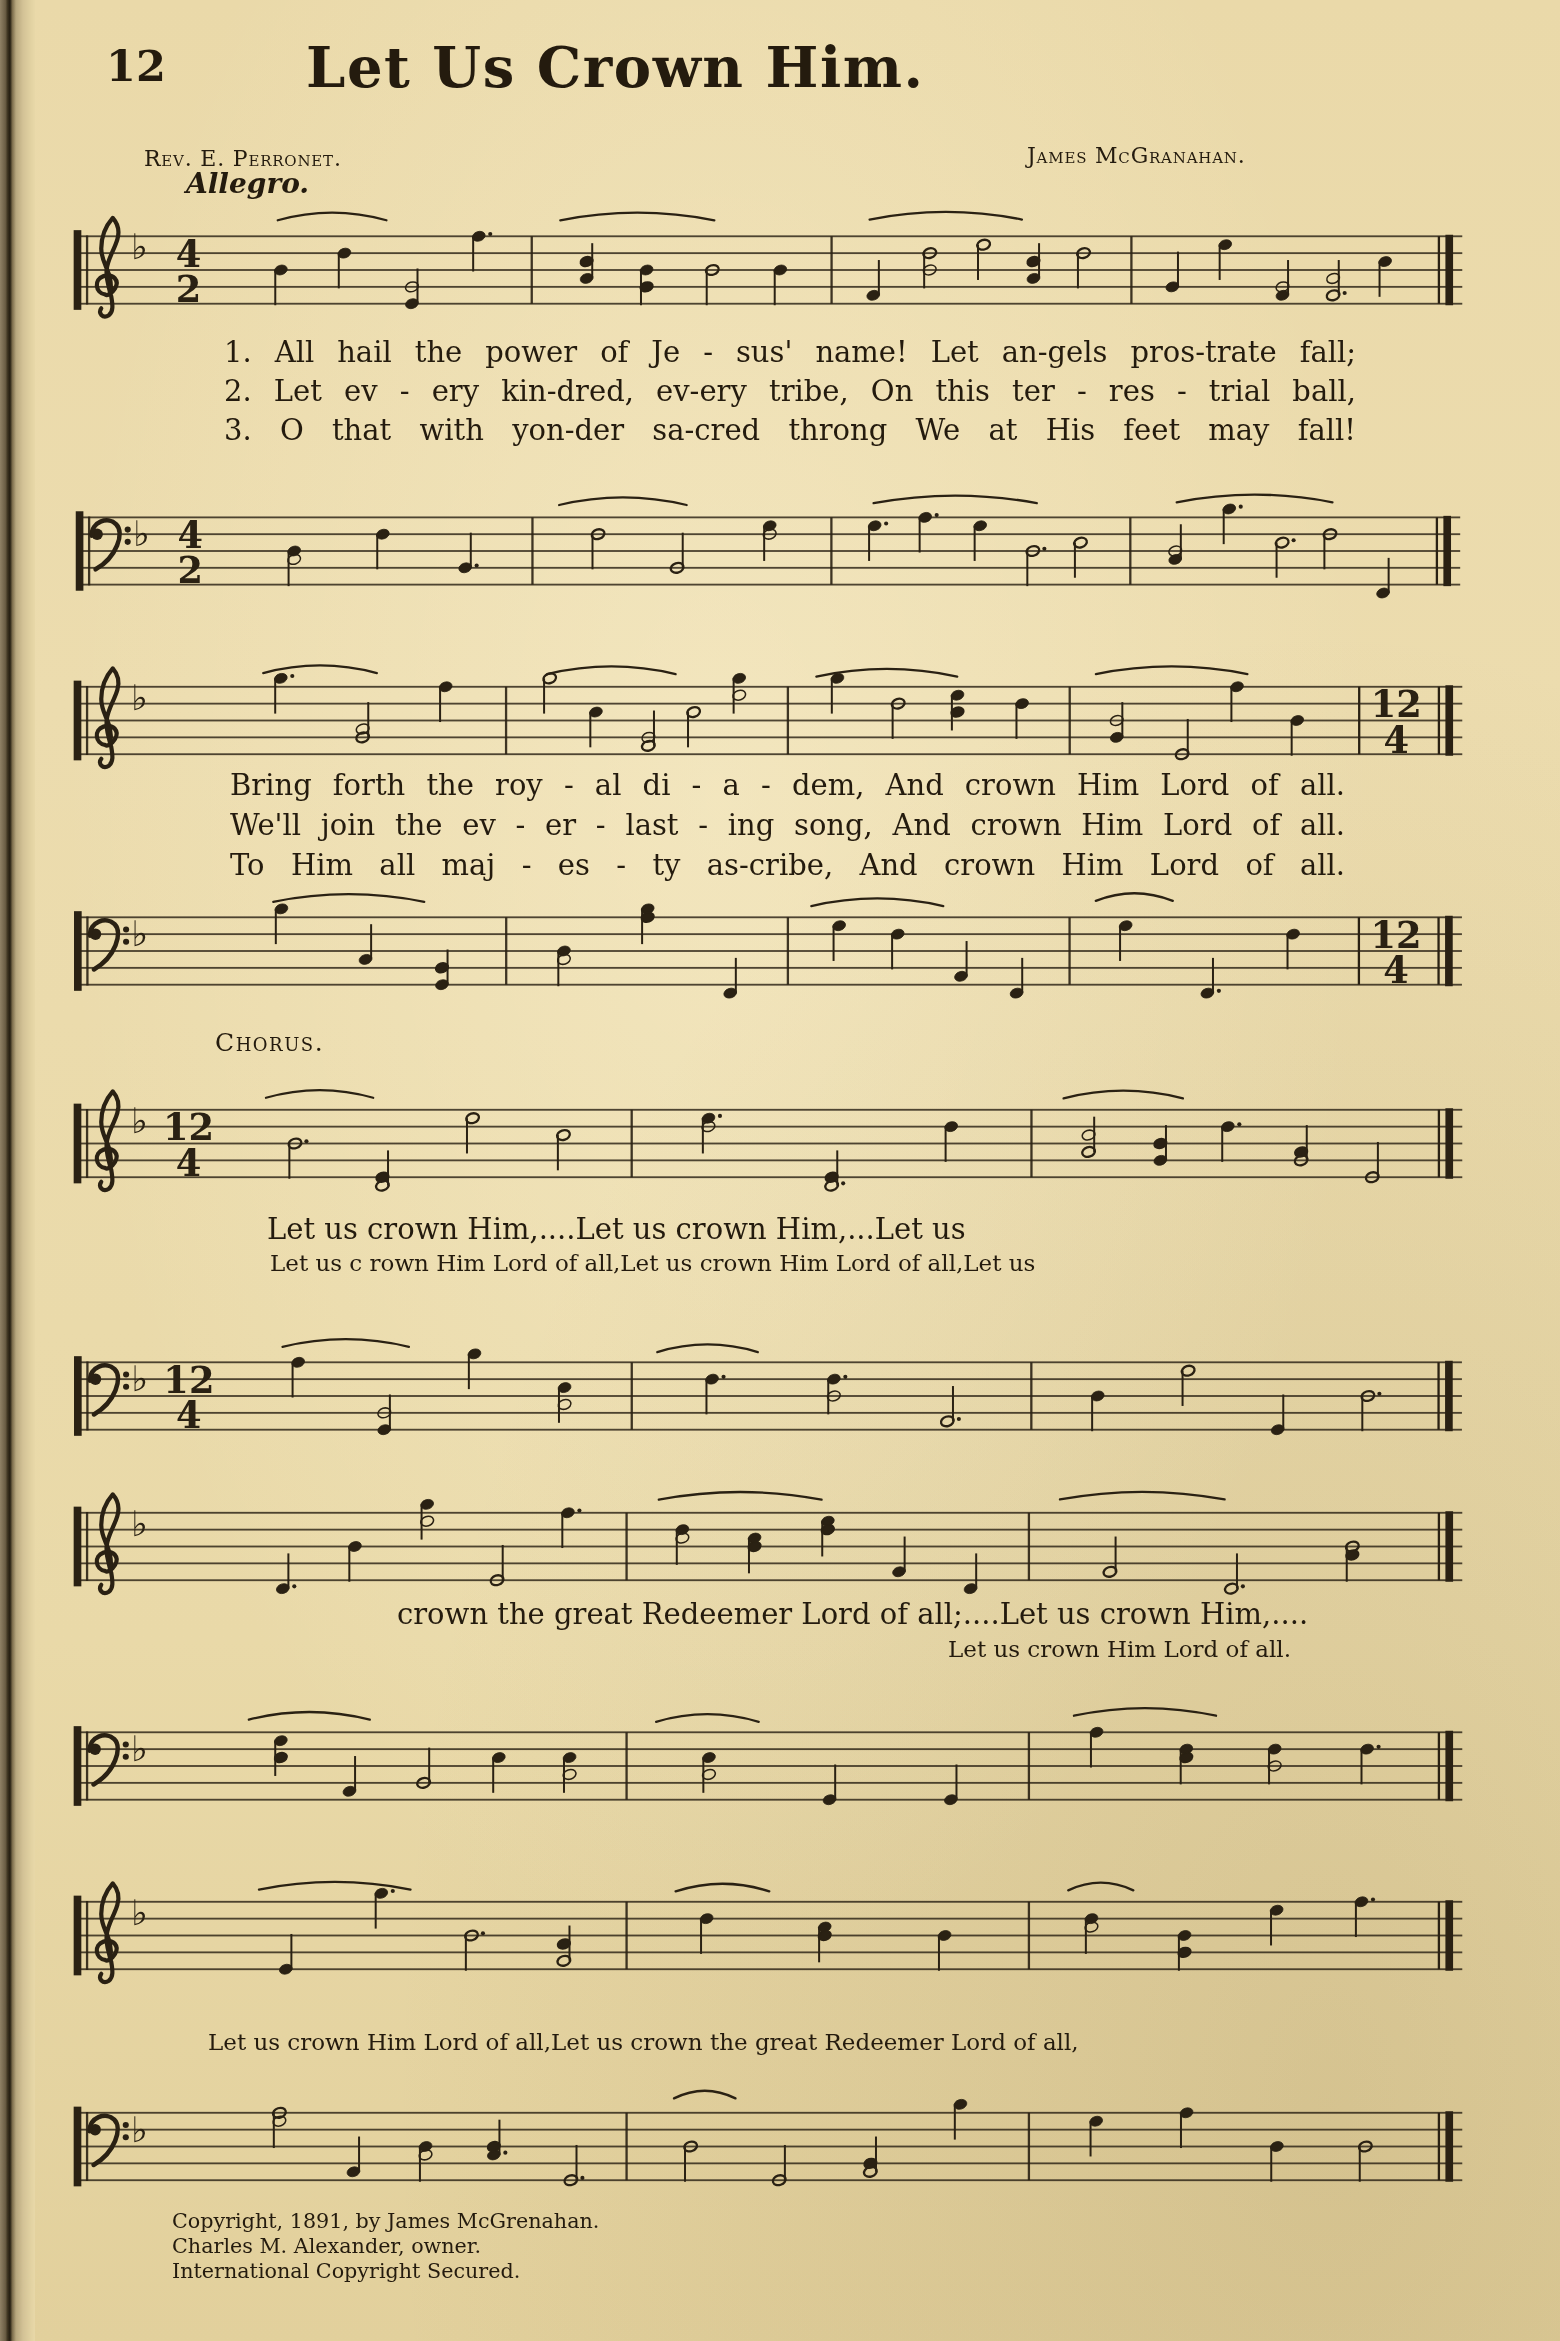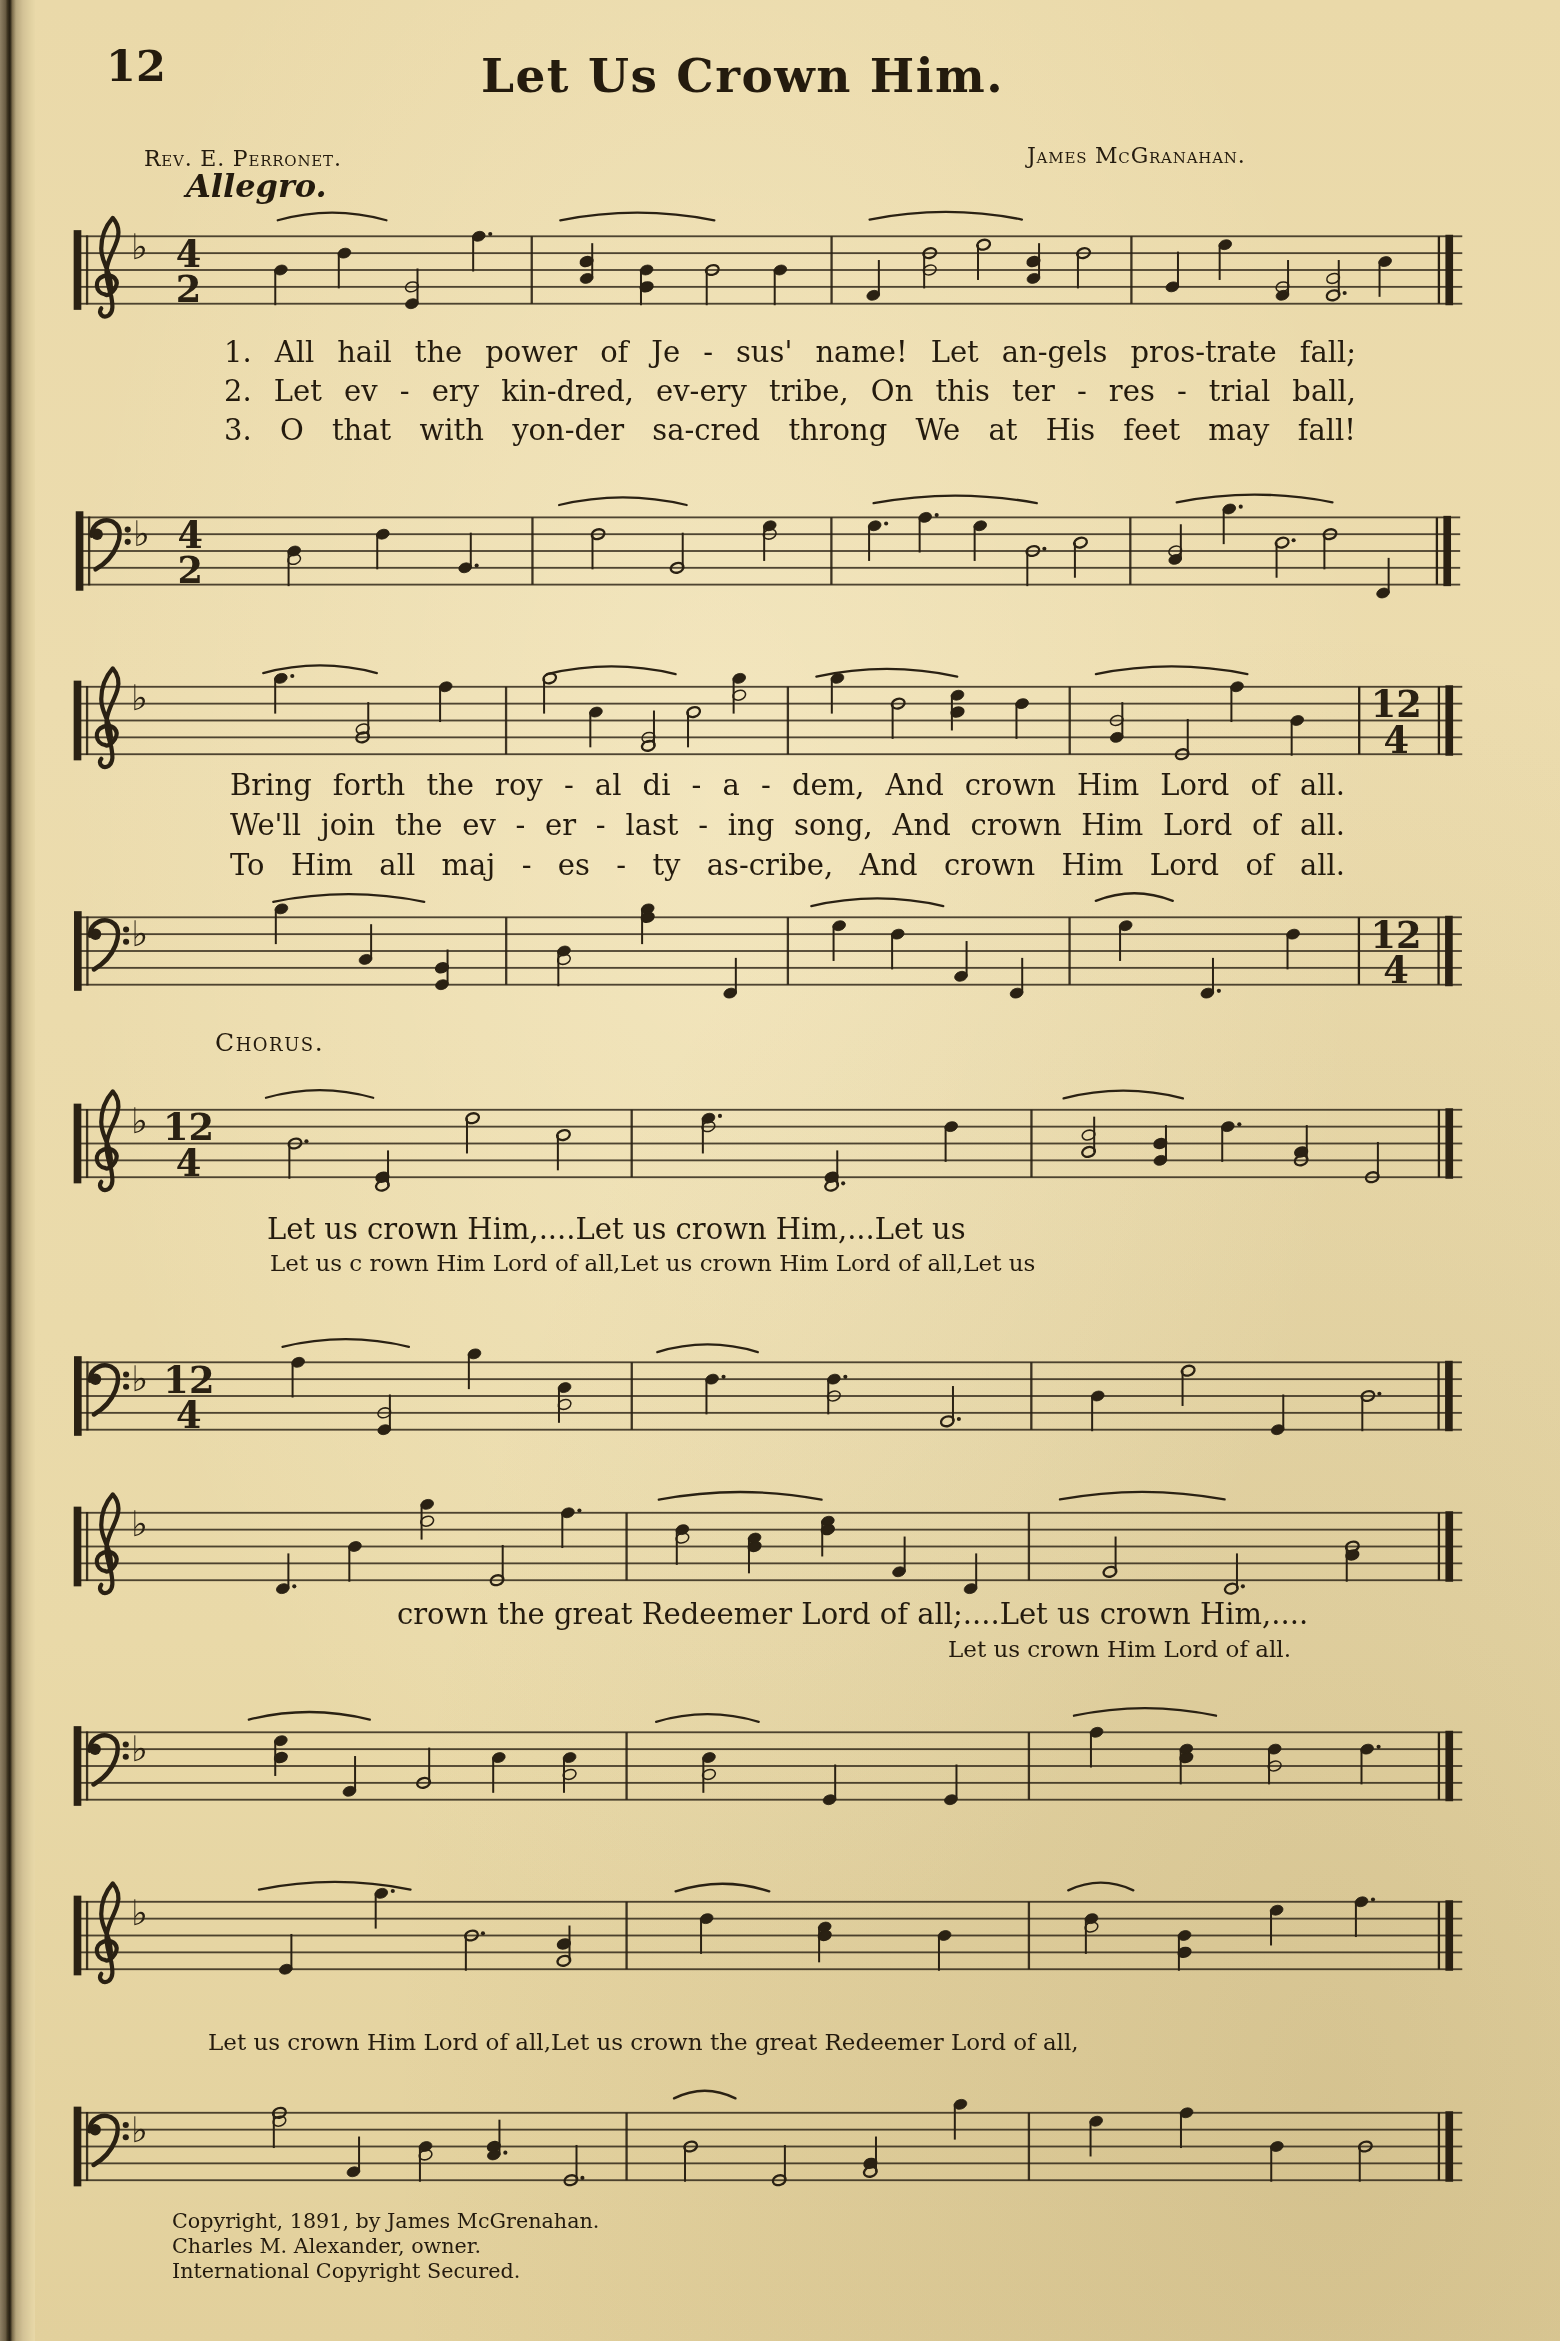--- a/index.html
+++ b/index.html
@@ -14,24 +14,24 @@
     color:#241b0e;
   }
   .binding{
     position:absolute;left:0;top:0;bottom:0;width:35px;
     background:linear-gradient(90deg,
       #8f8165 0px,#6a5d44 5.4px,#3b321f 7.7px,#221c10 10px,
       #7b6c4c 12.3px,#b7a77e 16px,#d3c296 23px,#e2d2a2 31px,#e8d8a8 35px);
   }
   .abs{position:absolute;}
   .hymn-number{left:106px;top:41px;font-size:43px;font-weight:bold;}
-  .title{left:306px;top:48px;width:873px;text-align:center;font-size:47px;font-weight:bold;letter-spacing:1.5px;}
+  .title{left:306px;top:34px;width:873px;font-size:56px;font-weight:bold;letter-spacing:1.5px;}
   .author{left:144px;top:146px;font-size:22px;font-variant:small-caps;letter-spacing:0.8px;}
   .composer{left:1027px;top:143px;font-size:22px;font-variant:small-caps;letter-spacing:0.8px;}
-  .tempo{left:186px;top:167px;font-size:32px;font-style:italic;font-weight:bold;}
+  .tempo{left:186px;top:167px;font-size:28px;font-style:italic;font-weight:bold;}
   .chorus-label{left:215px;top:1028px;font-size:25px;font-variant:small-caps;letter-spacing:1.5px;}
 
   .lyrics{font-size:29px;line-height:39px;word-spacing:3.1px;}
   .lyrics .jline{text-align:justify;text-align-last:justify;}
   .verse1{left:224px;top:333px;width:1132px;}
   .verse2{left:230px;top:765px;width:1115px;line-height:40px;}
 
   .seg-row{display:flex;justify-content:flex-start;font-size:29px;white-space:nowrap;}
   .seg-row.echo{font-size:23px;}
   .b1-main{left:267px;top:1212px;width:1120px;}

